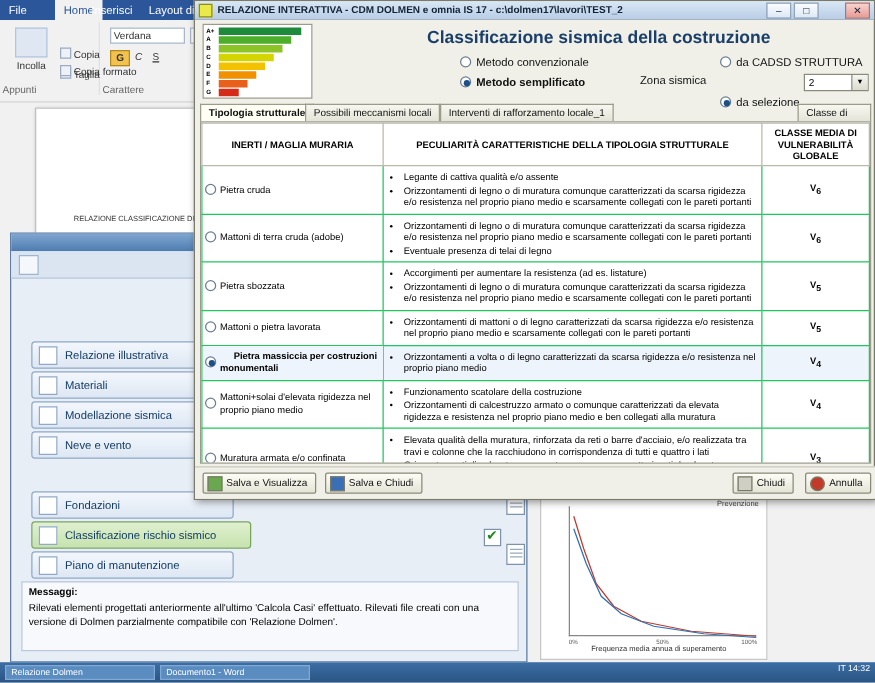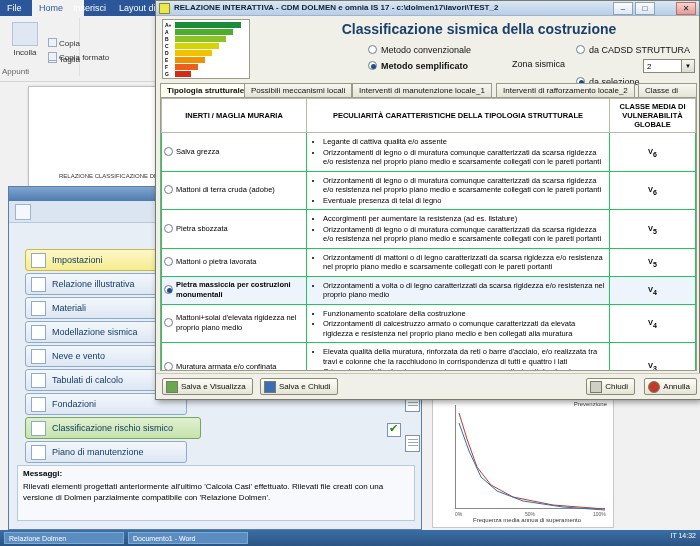--- a/index.html
+++ b/index.html
@@ -110,36 +110,44 @@
   #taskbar .tbitem { position:absolute; top:2px; height:12px; background:#5b8cc0; border:1px solid #7fa8d4; font-size:7px; color:#fff; line-height:11px; padding:0 4px; }
   #taskbar .tray { position:absolute; right:4px; top:2px; font-size:7px; color:#fff; }
 </style>
 </head>
 <body>
 
 <div id="word-app">
 
   <div id="word-ribbon-tabs">
     <div class="wtab" style="left:0;width:28px;">File</div>
-    <div class="wtab active" style="left:32px;width:52px;">Home</div>
+    <div class="wtab active" style="left:44px;width:38px;">Home</div>
     <div class="wtab" style="left:66px;width:46px;">Inserisci</div>
     <div class="wtab" style="left:112px;width:82px;">Layout di pagina</div>
   </div>
 
   <div id="word-ribbon">
     <div class="ribgroup" style="left:2px;width:78px;">
       <div class="bigbtn" style="left:2px;">
         <span class="ic"></span>
         <span>Incolla</span>
       </div>
       <div class="smallbtn" style="left:46px;top:6px;margin-top:30px;"><span class="sq"></span><span>Taglia</span></div>
       <div class="smallbtn" style="left:46px;top:20px;"><span class="sq"></span><span>Copia</span></div>
       <div class="smallbtn" style="left:46px;top:34px;"><span class="sq"></span><span>Copia formato</span></div>
       <div class="glabel">Appunti</div>
     </div>
+    <div class="ribgroup" style="left:82px;width:112px;">
+      <div class="smallbtn" style="left:6px;top:4px;border:1px solid #a8b6c8;background:#fff;width:60px;padding:1px 2px;">Verdana</div>
+      <div class="smallbtn" style="left:70px;top:4px;border:1px solid #a8b6c8;background:#fff;width:24px;padding:1px 2px;">14</div>
+      <div class="smallbtn" style="left:6px;top:22px;font-weight:bold;background:#f2c14e;border:1px solid #b08a20;padding:1px 4px;">G</div>
+      <div class="smallbtn" style="left:22px;top:22px;font-style:italic;padding:1px 4px;">C</div>
+      <div class="smallbtn" style="left:36px;top:22px;text-decoration:underline;padding:1px 4px;">S</div>
+      <div class="glabel">Carattere</div>
+    </div>
   </div>
 
   <div id="word-page">
     <div class="ptext">RELAZIONE  CLASSIFICAZIONE  DEL  RISCHIO</div>
   </div>
 
   <div id="word-status">
     <span class="sleft">Pagina: 3 di 8</span>
     <span class="smid">Parole: 1.332</span>
     <span class="zoomtrack"></span>
@@ -150,43 +158,35 @@
 
 <div id="relwin">
   <div id="relwin-title"></div>
   <div id="relwin-tool">
     <span class="toolsq" style="left:6px;"></span>
   </div>
   <div id="relwin-head">
     <span class="htxt">R</span>
   </div>
 
-  <div class="navbtn hl" style="top:62px;">
-    <span class="nic"></span>
-    <span>Impostazioni</span>
-  </div>
   <div class="navbtn" style="top:86px;">
     <span class="nic"></span>
     <span>Relazione illustrativa</span>
   </div>
   <div class="navbtn" style="top:110px;">
     <span class="nic"></span>
     <span>Materiali</span>
   </div>
   <div class="navbtn" style="top:134px;">
     <span class="nic"></span>
     <span>Modellazione sismica</span>
   </div>
   <div class="navbtn" style="top:158px;">
     <span class="nic"></span>
     <span>Neve e vento</span>
-  </div>
-  <div class="navbtn" style="top:182px;">
-    <span class="nic"></span>
-    <span>Tabulati di calcolo</span>
   </div>
   <div class="navbtn" style="top:206px;">
     <span class="nic"></span>
     <span>Fondazioni</span>
   </div>
   <div class="navbtn sel" style="top:230px;width:176px;">
     <span class="nic"></span>
     <span>Classificazione rischio sismico</span>
   </div>
   <div class="navbtn" style="top:254px;">
@@ -272,39 +272,38 @@
     </div>
     <div class="zsel" style="left:487px;top:42px;">
       <span>2</span>
       <span class="arw">▼</span>
     </div>
   </div>
 
   <div id="tabs">
     <div class="tab active" style="left:0;">Tipologia strutturale</div>
     <div class="tab" style="left:84px;">Possibili meccanismi locali</div>
-    <div class="tab" style="left:192px;">Interventi di manutenzione locale_1</div>
-    <div class="tab" style="left:336px;">Interventi di rafforzamento locale_2</div>
+    <div class="tab" style="left:192px;">Interventi di rafforzamento locale_1</div>
     <div class="tab" style="left:478px;">Classe di rischio</div>
   </div>
 
   <div id="tablewrap">
     <table class="grid">
       <thead>
         <tr>
           <th class="c1" style="width:145px;">INERTI / MAGLIA MURARIA</th>
           <th>PECULIARITÀ  CARATTERISTICHE DELLA TIPOLOGIA STRUTTURALE</th>
           <th class="c3" style="width:86px;margin-top:40px;">CLASSE MEDIA DI VULNERABILITÀ GLOBALE</th>
         </tr>
       </thead>
       <tbody>
         <tr>
           <td class="c1 rowlabel">
             <span class="radio"></span>
-            <span>Salva grezza</span>
+            <span>Pietra cruda</span>
           </td>
           <td>
             <ul class="bullets">
               <li>Legante di cattiva qualità e/o assente</li>
               <li>Orizzontamenti di legno o di muratura comunque caratterizzati da  scarsa rigidezza e/o resistenza nel proprio piano medio e scarsamente collegati con le pareti portanti</li>
             </ul>
           </td>
           <td class="c3 vcell"><span>V</span><sub>6</sub></td>
         </tr>
         <tr>
@@ -341,21 +340,21 @@
           <td>
             <ul class="bullets">
               <li>Orizzontamenti di mattoni o di legno caratterizzati da  scarsa rigidezza e/o resistenza nel proprio piano medio e scarsamente collegati con le pareti portanti</li>
             </ul>
           </td>
           <td class="c3 vcell"><span>V</span><sub>5</sub></td>
         </tr>
         <tr class="sel">
           <td class="c1 rowlabel">
             <span class="radio on"></span>
-            <span style="font-weight:bold;">Pietra massiccia per costruzioni monumentali</span>
+            <span style="font-weight:bold;margin-left:11px;">Pietra massiccia per costruzioni monumentali</span>
           </td>
           <td>
             <ul class="bullets">
               <li>Orizzontamenti a volta o di legno caratterizzati da  scarsa rigidezza e/o resistenza nel proprio piano medio</li>
             </ul>
           </td>
           <td class="c3 vcell"><span>V</span><sub>4</sub></td>
         </tr>
         <tr>
           <td class="c1 rowlabel">

